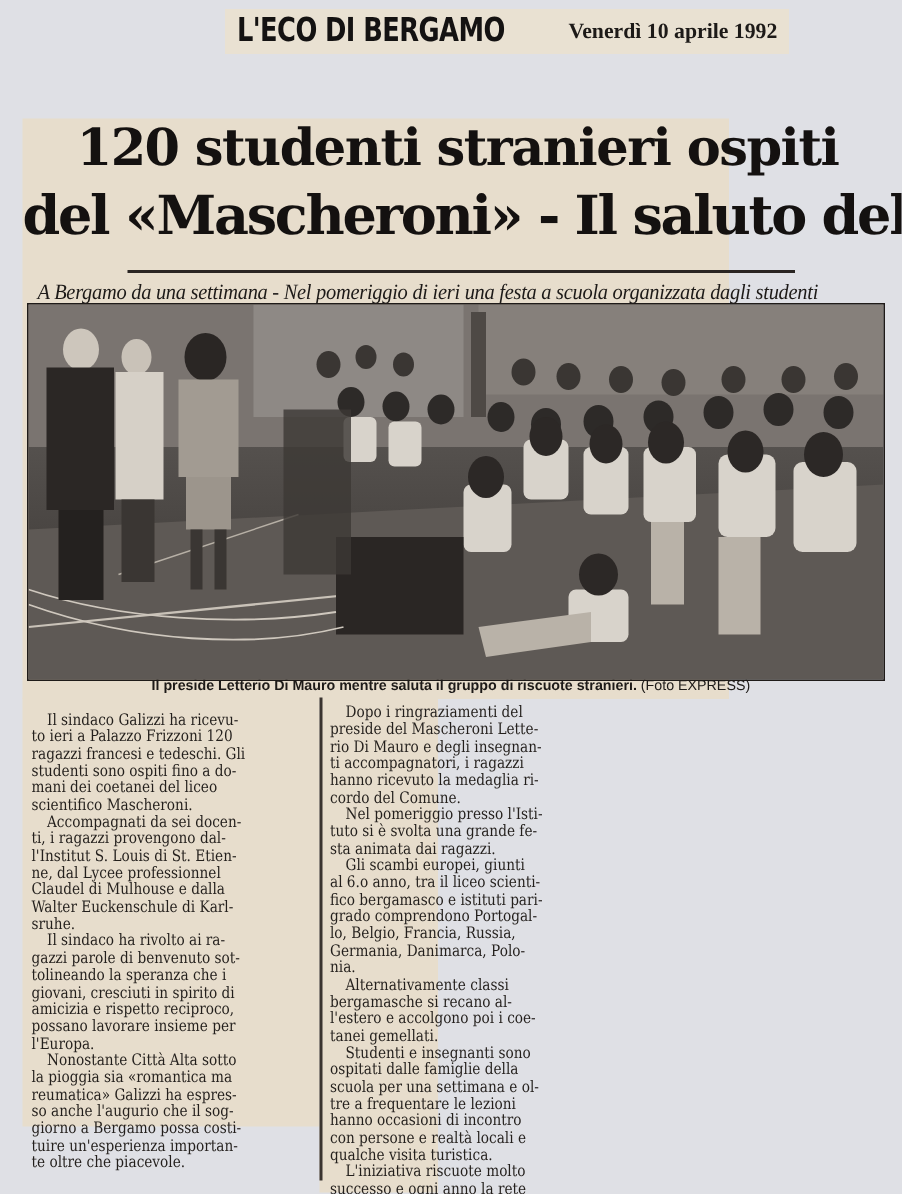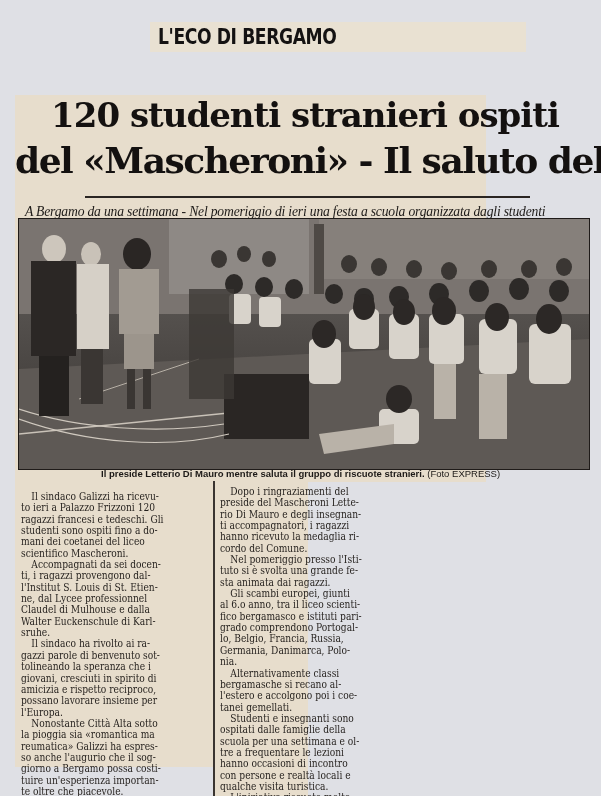--- a/index.html
+++ b/index.html
@@ -2,21 +2,21 @@
 <html><head>
 <meta charset="utf-8">
 <style>
   html, body { margin:0; padding:0; }
   body {
     width:601px; height:796px; position:relative; overflow:hidden;
     background:#dfe0e5;
     font-family:"DejaVu Serif", serif;
     color:#1d1a18;
   }
-  .clip { position:absolute; background:#e7ddcc;margin-top:16px; }
+  .clip { position:absolute; background:#e7ddcc; }
   #masthead { left:150px; top:6px; width:376px; height:30px; background:#e9e1d2; }
   #mast-name {
     position:absolute; left:8px; top:2px;
     font-family:"DejaVu Sans", sans-serif; font-weight:bold;
     font-size:22px; letter-spacing:-0.5px; transform:scaleX(0.78); transform-origin:left center;
     color:#141212; white-space:nowrap;
   }
   #mast-date {
     position:absolute; left:229px; top:7px;
     font-family:"Liberation Serif", serif; font-weight:bold; font-size:14.5px; white-space:nowrap;
@@ -41,36 +41,37 @@
     border:1.5px solid #1f1b19; overflow:hidden;
     background:linear-gradient(180deg,#6b6662 0%,#56524f 35%,#4a4643 60%,#6d6864 100%);
   }
   #caption {
     position:absolute; left:86px; top:373px;
     font-family:"Liberation Sans", sans-serif; font-weight:bold; font-size:9.5px; white-space:nowrap;
   }
   #caption span.credit { font-weight:normal;text-align:center; }
 
   #col-left { left:15px; top:465px; width:198px; height:286px; }
-  #col-right { left:213px; top:465px; width:95px; height:330px; }
+  #col-right { left:213px; top:465px; width:79px; height:330px; }
   #col-right-strip { left:213px; top:465px; width:2px; height:322px; background:#3a3430; }
   .body-text {
     position:absolute; font-family:"DejaVu Serif", serif; font-size:10.6px; line-height:11.35px;
     color:#231f1c; transform:scaleX(0.86); transform-origin:left top; white-space:nowrap;
   }
   #left-text { left:6px; top:10px; }
   #right-text { left:7px; top:5px; }
   .line { display:block; }
   .line.ind { padding-left:12px; }
 </style>
 </head>
 <body>
 
 <div id="masthead" class="clip">
   <div id="mast-name">L'ECO DI BERGAMO</div>
+  <div id="mast-date">Venerdì 10 aprile 1992</div>
 </div>
 
 <div id="article" class="clip">
   <div id="headline1">120 studenti stranieri ospiti</div>
   <div id="headline2">del «Mascheroni» - Il saluto del Sindaco</div>
   <div class="rule" style="left:70px; top:101px; width:445px;"></div>
   <div id="subhead">A Bergamo da una settimana - Nel pomeriggio di ieri una festa a scuola organizzata dagli studenti</div>
   <div class="rule" style="left:70px; top:126px; width:445px;"></div>
 
   <div id="photo">

